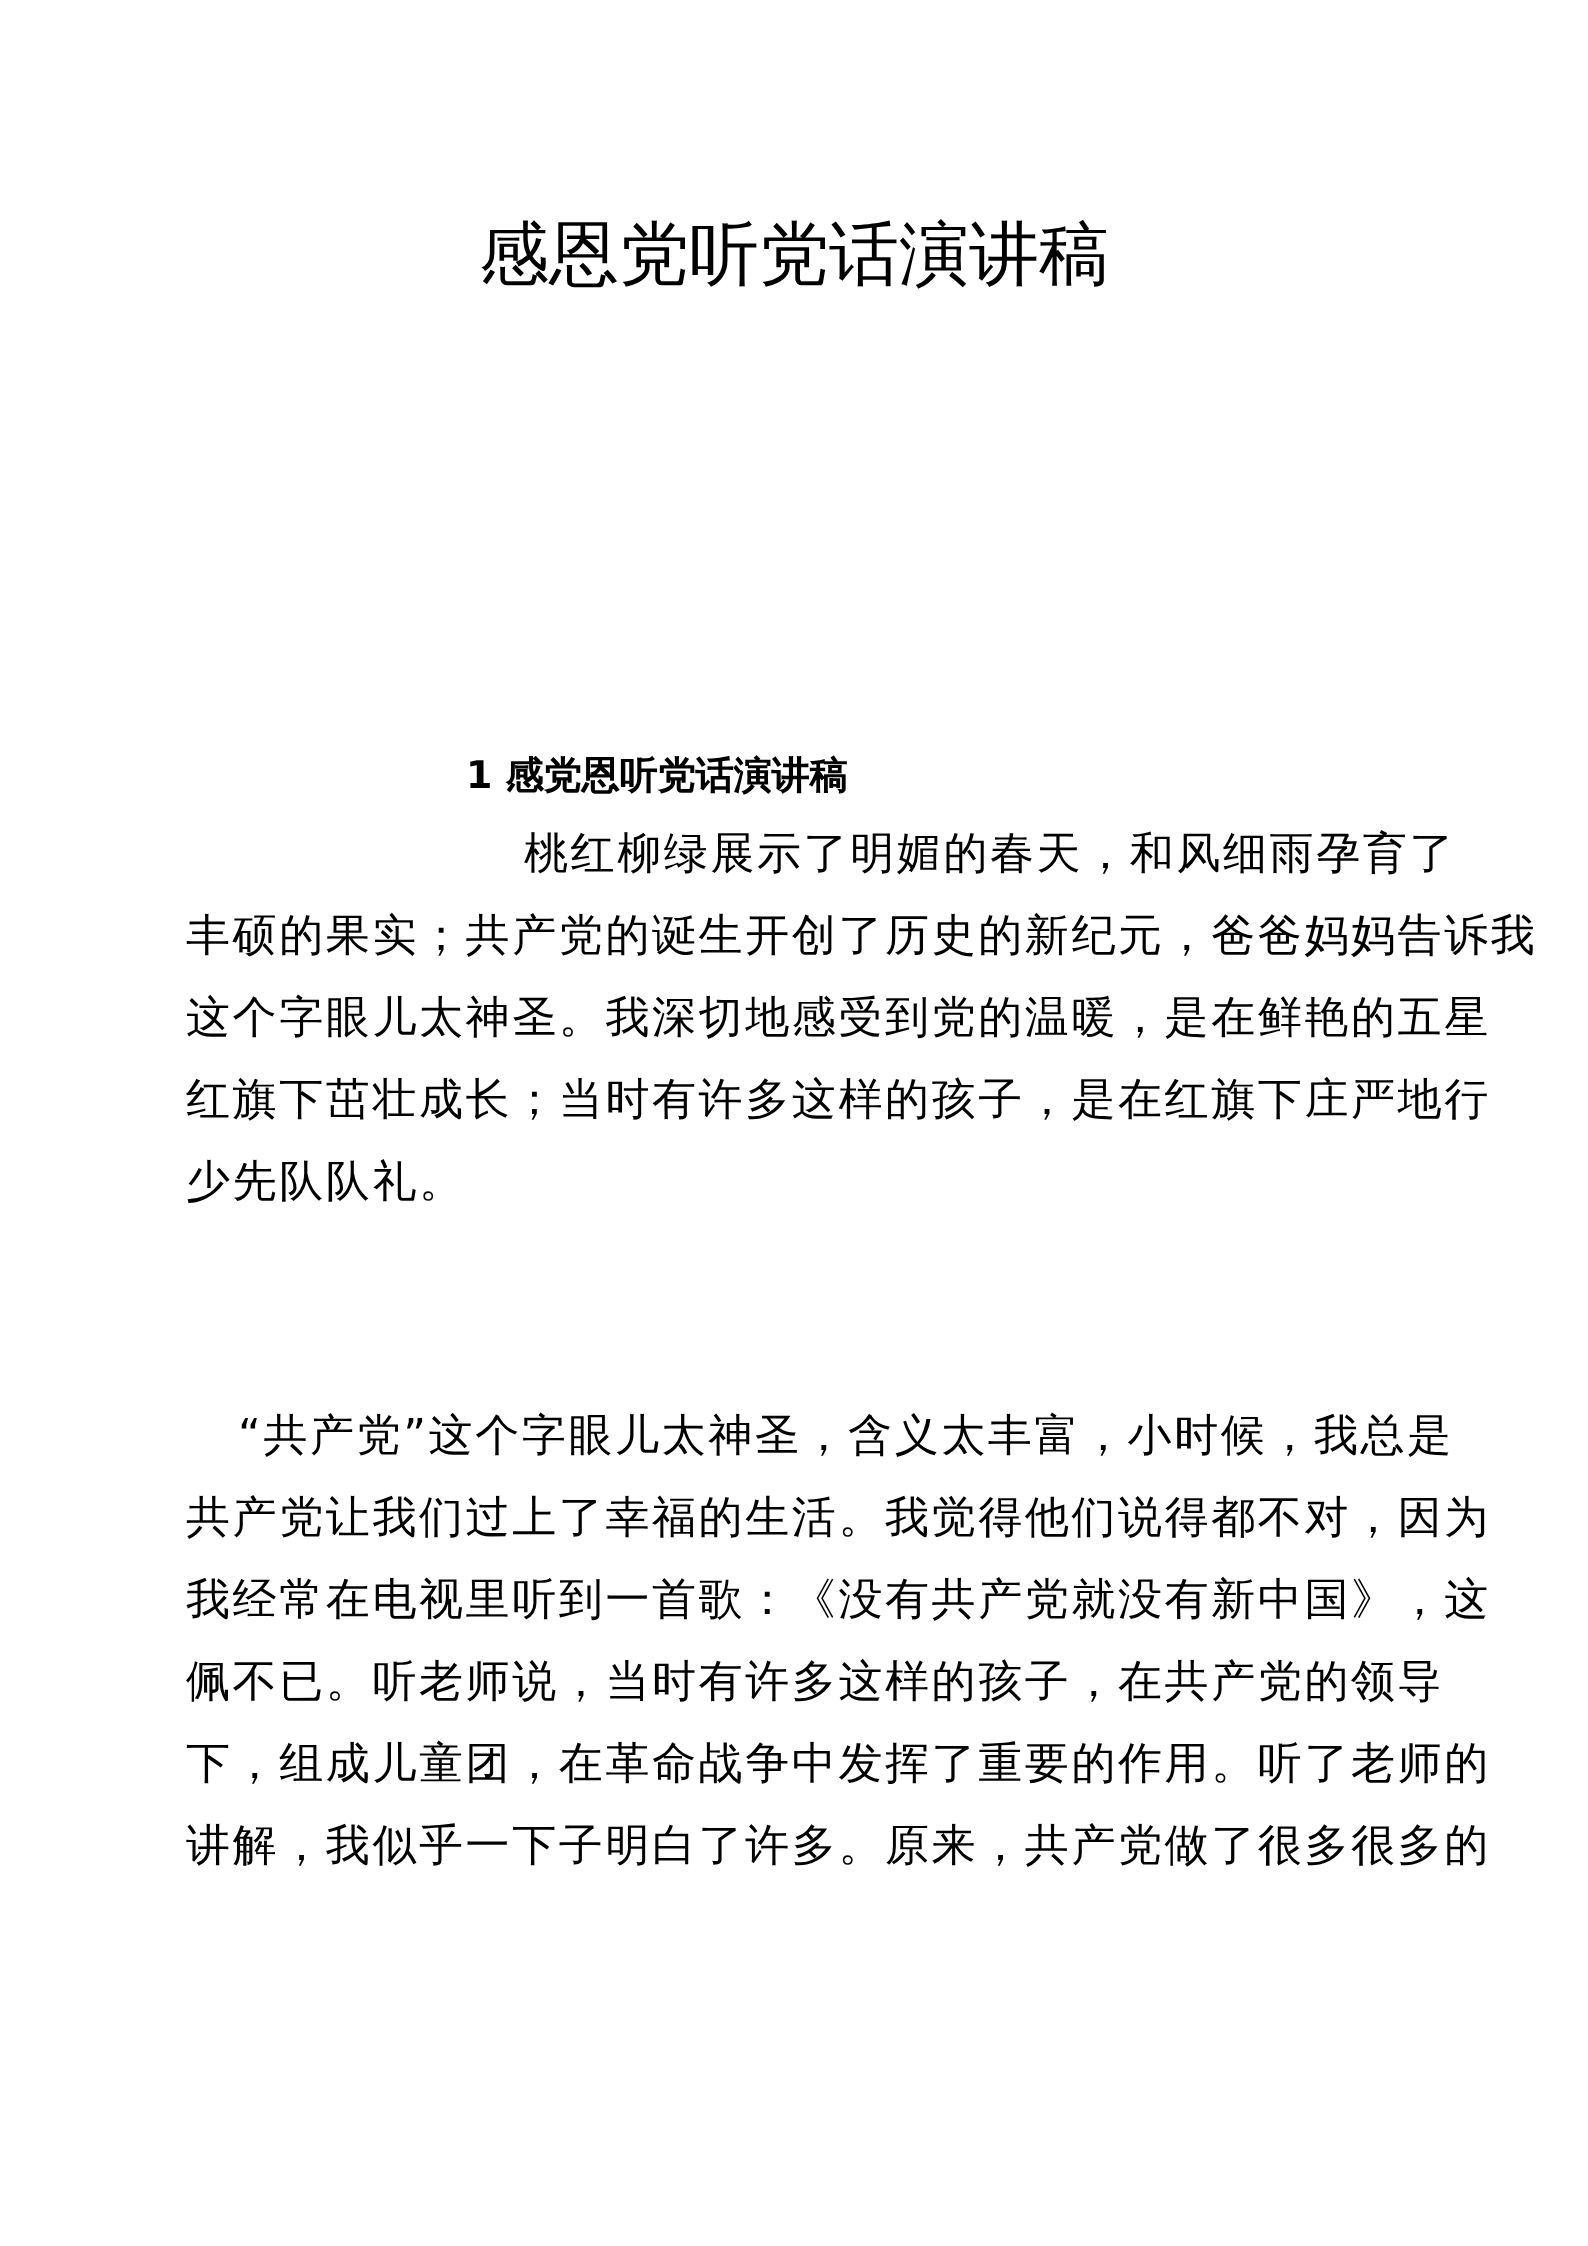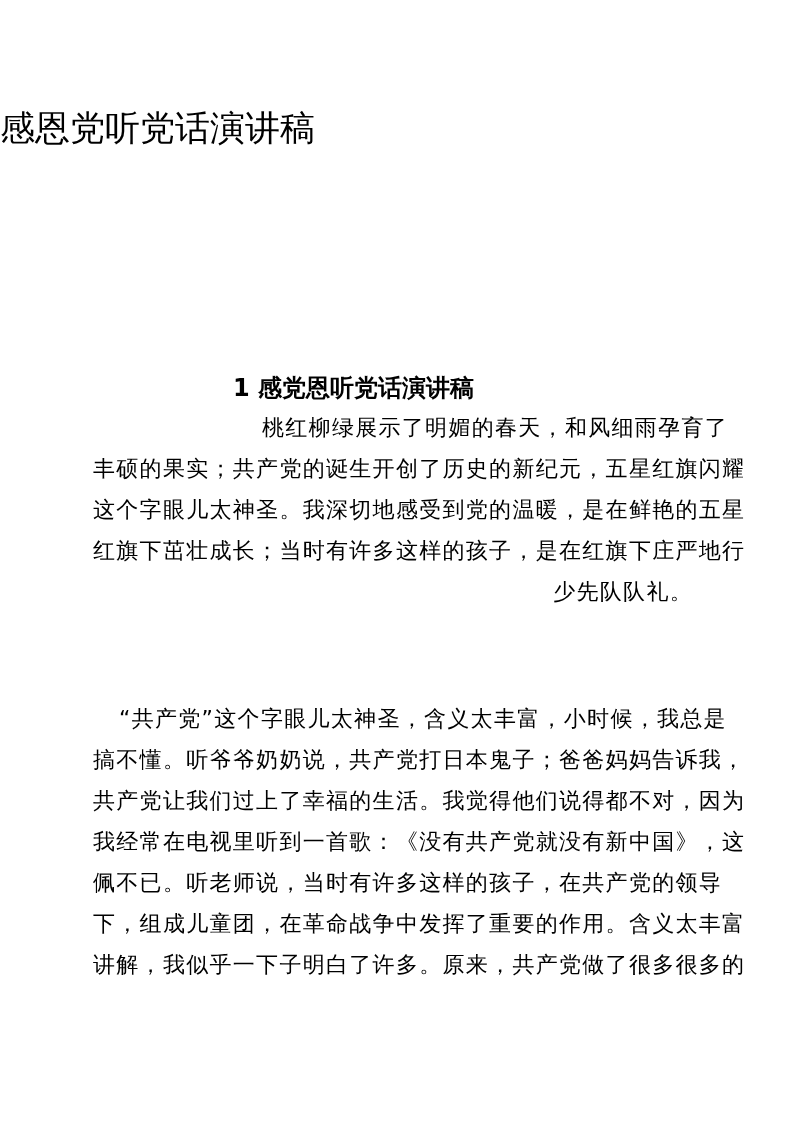--- a/index.html
+++ b/index.html
@@ -20,32 +20,32 @@
       left: 0;
       top: 0;
       width: 794px;
       height: 1123px;
     }
     .doc-title {
       position: absolute;
       left: 0;
       top: 104px;
       width: 794px;
-      text-align: left;
+      text-align: center;
       font-size: 35px;
       line-height: 48px;
       letter-spacing: 0px;
       font-weight: normal;
       margin: 0;
     }
     .subtitle {
       position: absolute;
       left: 233px;
       top: 375px;
-      font-size: 24px;
+      font-size: 19px;
       line-height: 26px;
       font-weight: bold;
       margin: 0;
       font-family: "DejaVu Sans", "Liberation Sans", sans-serif;
       letter-spacing: 0px;
     }
     .para {
       position: absolute;
       left: 93px;
       width: 600px;
@@ -53,45 +53,44 @@
     }
     .line {
       display: block;
       height: 41px;
       line-height: 41px;
       font-size: 22px;
       white-space: nowrap;
       letter-spacing: 1.3px;
       font-family: "DejaVu Sans", "Liberation Sans", sans-serif;
     }
-    .para-1 { top: 407px; text-align: right; }
+    .para-1 { top: 407px; }
     .para-2 { top: 656px; }
     .indent-first { padding-left: 169px; }
     .indent-quote { padding-left: 26px; margin-top: 42px; }
   </style>
 </head>
 <body>
 
 <div class="page">
 
   <h1 class="doc-title">感恩党听党话演讲稿</h1>
 
   <h2 class="subtitle">1 感党恩听党话演讲稿</h2>
 
   <div class="para para-1">
     <span class="line indent-first">桃红柳绿展示了明媚的春天，和风细雨孕育了</span>
-    <span class="line">丰硕的果实；共产党的诞生开创了历史的新纪元，五星红旗闪耀</span>
+    <span class="line">丰硕的果实；共产党的诞生开创了历史的新纪元，爸爸妈妈告诉我</span>
     <span class="line">这个字眼儿太神圣。我深切地感受到党的温暖，是在鲜艳的五星</span>
     <span class="line">红旗下茁壮成长；当时有许多这样的孩子，是在红旗下庄严地行</span>
     <span class="line">少先队队礼。</span>
   </div>
 
   <div class="para para-2">
     <span class="line indent-quote">“共产党”这个字眼儿太神圣，含义太丰富，小时候，我总是</span>
-    <span class="line">搞不懂。听爷爷奶奶说，共产党打日本鬼子；爸爸妈妈告诉我，</span>
     <span class="line">共产党让我们过上了幸福的生活。我觉得他们说得都不对，因为</span>
     <span class="line">我经常在电视里听到一首歌：《没有共产党就没有新中国》，这</span>
     <span class="line">佩不已。听老师说，当时有许多这样的孩子，在共产党的领导</span>
-    <span class="line">下，组成儿童团，在革命战争中发挥了重要的作用。含义太丰富</span>
+    <span class="line">下，组成儿童团，在革命战争中发挥了重要的作用。听了老师的</span>
     <span class="line">讲解，我似乎一下子明白了许多。原来，共产党做了很多很多的</span>
   </div>
 
 </div>
 
 </body></html>

